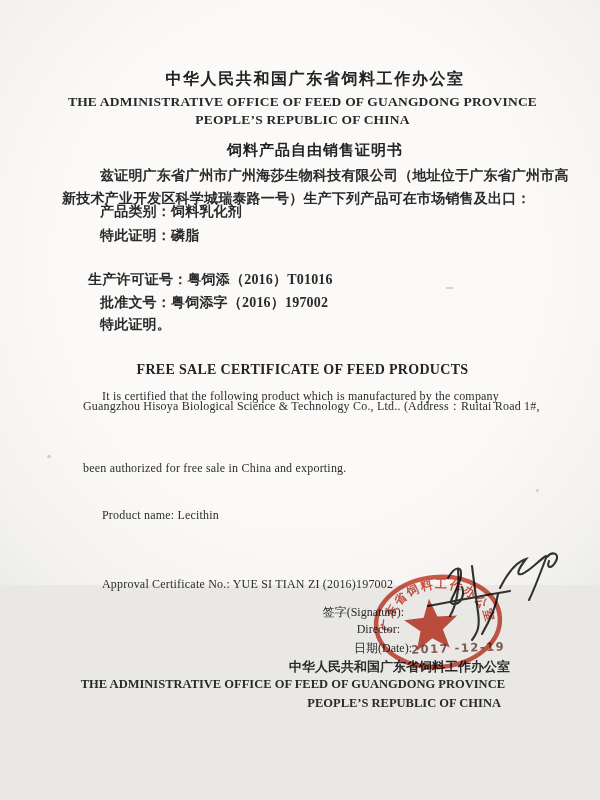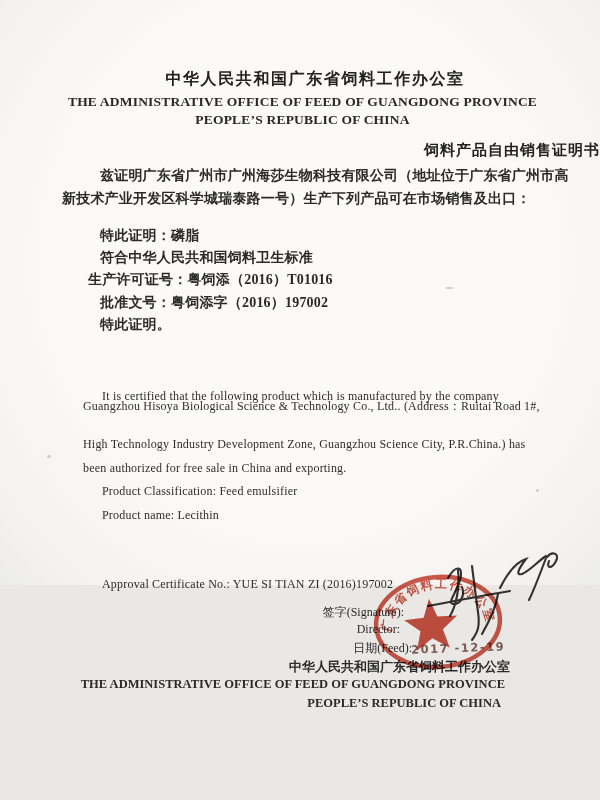--- a/index.html
+++ b/index.html
@@ -8,21 +8,21 @@
     position:relative;width:600px;height:585px;
     background:radial-gradient(ellipse at 50% 45%, #fbfaf8 55%, #f3f2ef 88%, #ececea 100%);
     font-family:"Liberation Serif", serif;
     color:#262626;
   }
   .abs{position:absolute;white-space:nowrap;}
   .center-cn{left:30px;right:0;text-align:center;}
   .center-en{left:5px;right:0;text-align:center;}
   .cn-title{font-size:16px;font-weight:700;letter-spacing:1.6px;color:#222;}
   .en-head{font-size:13.5px;font-weight:700;letter-spacing:.2px;color:#282828;}
-  .cert-title{font-size:15px;font-weight:700;letter-spacing:1px;color:#222;text-align:right;}
+  .cert-title{font-size:15px;font-weight:700;letter-spacing:1px;color:#222;}
   .cn-line{font-size:14px;font-weight:600;letter-spacing:.2px;color:#2a2a2a;}
   .en-line{font-size:12px;letter-spacing:.2px;color:#2d2d2d;}
   .en-sec-title{font-size:14px;font-weight:700;letter-spacing:.3px;color:#232323;}
   .foot-label{font-size:12px;color:#2a2a2a;text-align:right;}
   .foot-cn{font-size:13px;font-weight:600;color:#2a2a2a;text-align:right;}
   .foot-en{font-size:12.5px;font-weight:700;color:#2a2a2a;text-align:right;}
   .seal-svg{left:368px;top:566px;transform:rotate(-5deg);mix-blend-mode:multiply;opacity:.92;}
   .sig-svg{left:400px;top:548px;mix-blend-mode:multiply;}
   .date-stamp{
     left:411px;top:641px;font-family:"DejaVu Sans", sans-serif;
@@ -36,37 +36,36 @@
 
 <div class="page">
 
   <div class="abs center-cn cn-title" style="top:69px">中华人民共和国广东省饲料工作办公室</div>
   <div class="abs center-en en-head" style="top:94px">THE ADMINISTRATIVE OFFICE OF FEED OF GUANGDONG PROVINCE</div>
   <div class="abs center-en en-head" style="top:112px">PEOPLE’S REPUBLIC OF CHINA</div>
   <div class="abs center-cn cert-title" style="top:141px">饲料产品自由销售证明书</div>
 
   <div class="abs cn-line" style="left:100px;top:167px">兹证明广东省广州市广州海莎生物科技有限公司（地址位于广东省广州市高</div>
   <div class="abs cn-line" style="left:62px;top:190px">新技术产业开发区科学城瑞泰路一号）生产下列产品可在市场销售及出口：</div>
+  <div class="abs cn-line" style="left:100px;top:203px">产品类别：饲料乳化剂</div>
   <div class="abs cn-line" style="left:100px;top:227px">特此证明：磷脂</div>
-  <div class="abs cn-line" style="left:100px;top:249px">符合中华人民共和国饲料卫生标准</div>
   <div class="abs cn-line" style="left:88px;top:271px">生产许可证号：粤饲添（2016）T01016</div>
   <div class="abs cn-line" style="left:100px;top:294px">批准文号：粤饲添字（2016）197002</div>
   <div class="abs cn-line" style="left:100px;top:316px">特此证明。</div>
 
+  <div class="abs center-en en-sec-title" style="top:362px">FREE SALE CERTIFICATE OF FEED PRODUCTS</div>
   <div class="abs en-line" style="left:102px;top:389px">It is certified that the following product which is manufactured by the company</div>
   <div class="abs en-line" style="left:83px;top:398px">Guangzhou Hisoya Biological Science &amp; Technology Co., Ltd.. (Address：Ruitai Road 1#,</div>
-  <div class="abs en-line" style="left:83px;top:437px">High Technology Industry Development Zone, Guangzhou Science City, P.R.China.) has</div>
   <div class="abs en-line" style="left:83px;top:461px">been authorized for free sale in China and exporting.</div>
-  <div class="abs en-line" style="left:102px;top:484px">Product Classification: Feed emulsifier</div>
   <div class="abs en-line" style="left:102px;top:508px">Product name: Lecithin</div>
   <div class="abs en-line" style="left:102px;top:577px">Approval Certificate No.: YUE SI TIAN ZI (2016)197002</div>
 
   <div class="abs foot-label" style="right:196px;top:604px">签字(Signature):</div>
   <div class="abs foot-label" style="right:200px;top:622px">Director:</div>
-  <div class="abs foot-label" style="right:188px;top:640px">日期(Feed):</div>
+  <div class="abs foot-label" style="right:188px;top:640px">日期(Date):</div>
   <div class="abs foot-cn" style="right:90px;top:658px">中华人民共和国广东省饲料工作办公室</div>
   <div class="abs foot-en" style="right:95px;top:677px">THE ADMINISTRATIVE OFFICE OF FEED OF GUANGDONG PROVINCE</div>
   <div class="abs foot-en" style="right:99px;top:696px">PEOPLE’S REPUBLIC OF CHINA</div>
 
   <div class="abs date-stamp" style="color:#6e4137">2017 -12-19</div>
 
   <svg class="abs seal-svg" width="140" height="112" viewBox="0 0 140 112">
     <defs>
       <path id="sealArc" d="M 22,62 A 48,40 0 1 1 118,62" fill="none"></path>
     </defs>

